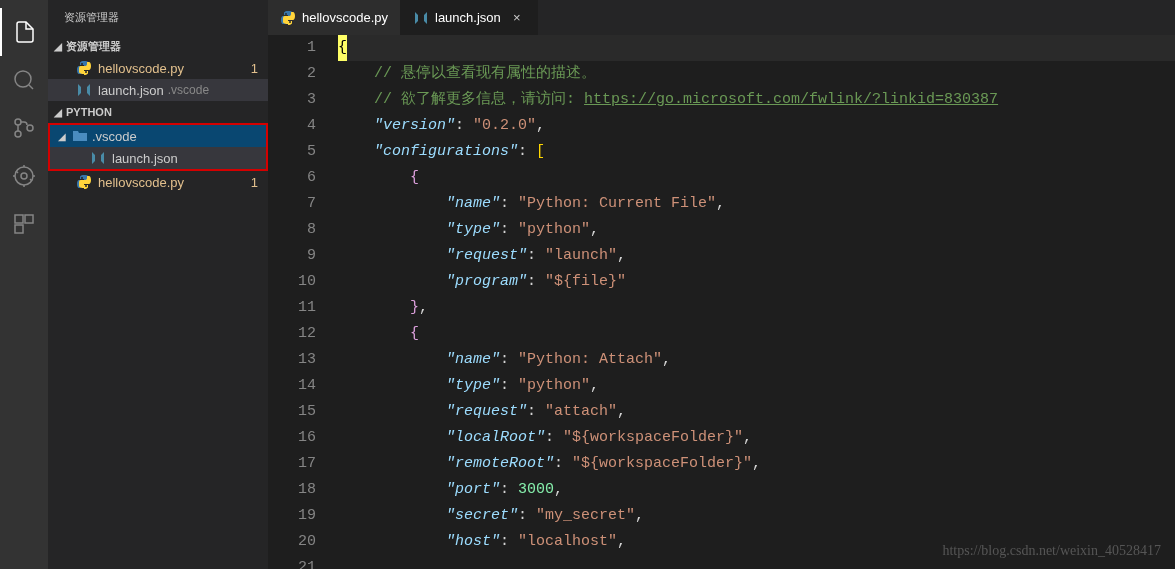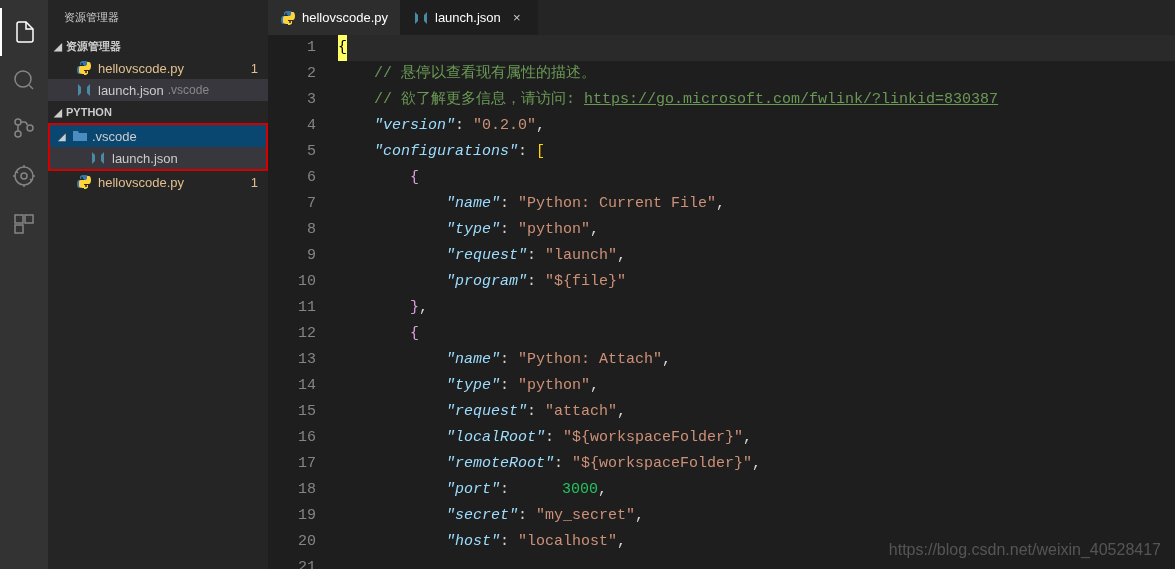--- a/index.html
+++ b/index.html
@@ -157,35 +157,35 @@
     }
     .line { height: 26px; white-space: pre; }
     .line.current { background: #2a2a2a; }
     .tok-comment { color: #6a9955; }
     .tok-key { color: #9cdcfe; font-style: italic; }
     .tok-string { color: #ce9178; }
     .tok-punct { color: #d4d4d4; }
     .tok-brace { color: #dda0dd; }
     .tok-bracket { color: #ffd700; }
     .tok-link { color: #6a9955; text-decoration: underline; }
-    .tok-number { color: #22c55e; margin-left: 44px; }
+    .tok-number { color: #86efac; }
     .cursor-hl {
       background: #ffff66;
       color: #000;
       display: inline-block;
       width: 9px;
       text-align: center;
     }
     .watermark {
       position: absolute;
       right: 14px;
       bottom: 10px;
       color: #7a7a7a;
-      font-family: Liberation Sans, sans-serif;
-      font-size: 16px;
+      font-family: Liberation Serif, serif;
+      font-size: 14px;
       opacity: 0.6;
       pointer-events: none;
       margin-top: 32px;
     }
     .py-icon svg, .json-icon svg, .folder-icon svg { width:16px; height:16px; }
   </style>
 </head>
 <body>
 
 <div class="activity-bar">

